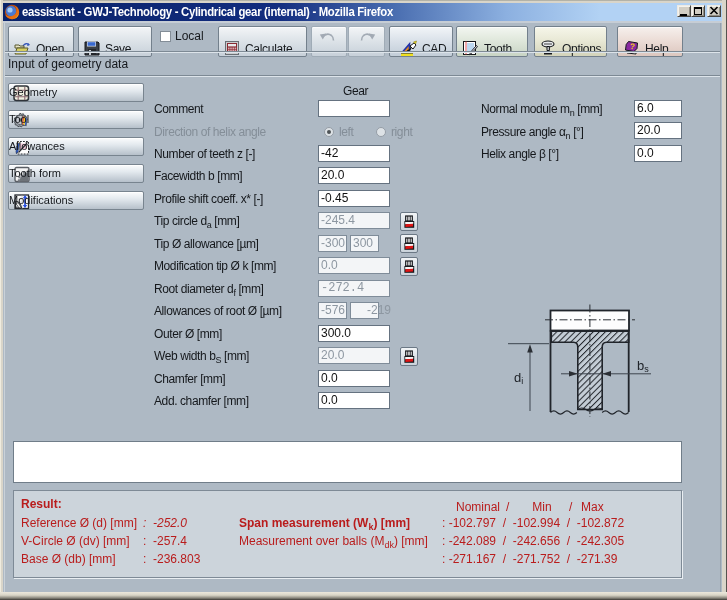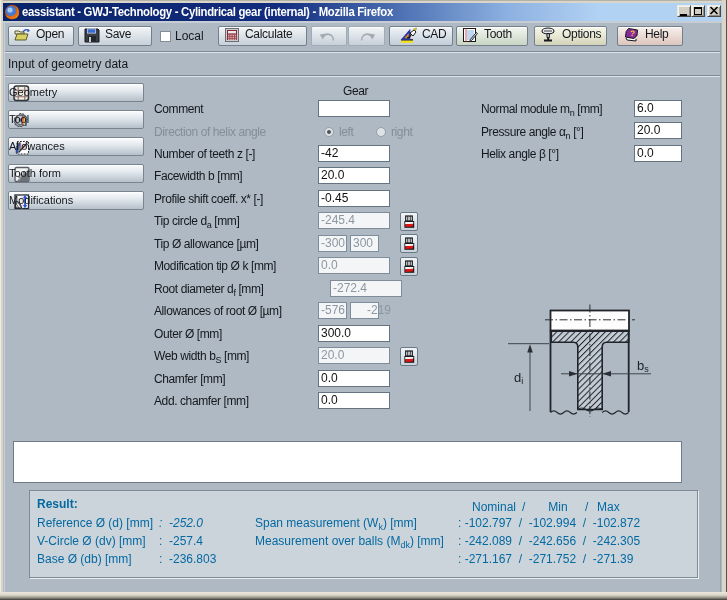--- a/index.html
+++ b/index.html
@@ -9,39 +9,39 @@
 
 #frameTop { left:0; top:0; width:727px; height:3px; background:#d9d5c9; border-top:1px solid #b2b2a8; }
 #frameL { left:0; top:0; width:3px; height:593px; background:#d9d5c9; border-left:1px solid #efecdf; }
 #frameR { left:722px; top:0; width:5px; height:593px; background:#d9d5c9; border-right:1px solid #55534d; }
 #frameB { left:0; top:592px; width:727px; height:8px; background:linear-gradient(#ece8dc, #d8d4c6 40%, #8a877d 75%, #3a3833); }
 
 #title { left:3px; top:3px; width:719px; height:18px; background:linear-gradient(to right,#0a246a,#122c7e 38%,#4c70b2 55%,#8cb0e0 70%,#b2d2f4 83%); color:#fff; font-size:12px; font-weight:bold; letter-spacing:-0.35px; line-height:18px; }
 #titletext { left:19px; top:0px; white-space:nowrap; transform:scaleX(0.91); transform-origin:0 50%; font-size:12.5px; }
 .wbtn { overflow:hidden; top:5px; width:14px; height:12px; background:#d2cec4; border:1px solid; border-color:#eceae4 #4a4844 #4a4844 #eceae4; box-shadow:inset 1px 1px 0 #f4f2ec, inset -1px -1px 0 #908d84; }
 
-.tb { top:26px; height:20px; border:1px solid #73808c; border-radius:2px; display:flex; align-items:flex-start; font-size:12px; letter-spacing:-0.3px; color:#15181c; background:linear-gradient(#f3f5f7,#dee4e9 45%,#c7d0d9); box-shadow:inset 0 1px 0 rgba(255,255,255,.75); }
+.tb { top:26px; height:31px; border:1px solid #73808c; border-radius:2px; display:flex; align-items:flex-end; font-size:12px; letter-spacing:-0.3px; color:#15181c; background:linear-gradient(#f3f5f7,#dee4e9 45%,#c7d0d9); box-shadow:inset 0 1px 0 rgba(255,255,255,.75); }
 .tb .ic { margin:0 5px 0 5px; }
 
 .groove { height:2px; border-top:1px solid #7d8994; border-bottom:1px solid #dde4ea; }
 
 .sb { left:8px; width:136px; height:19px; border:1px solid #78848f; border-radius:2px; background:linear-gradient(#fbfcfd,#e3e9ee 40%,#b6c0ca); box-shadow:inset 0 1px 0 #fff; font-size:11px; color:#15181c; }
 .sb .lbl { position:absolute; left:0; right:0; top:2px; }
 .sb svg { position:absolute; left:4px; top:1px; }
 
 .flabel { font-size:12px; letter-spacing:-0.4px; color:#15181c; white-space:nowrap; }
 .gray { color:#848e98; }
 sub { font-size:9px; }
 .inp { width:72px; height:17px; border:1px solid #657280; background:#fff; font-size:12px; color:#111; padding:0 2px 0 2px; line-height:15px; white-space:nowrap; }
 .dis { color:#8d97a1; background:#f3f5f7; border-color:#7f8c99; }
 .inps { width:29px; }
 .lock { overflow:hidden; width:18px; height:19px; border:1px solid #6b7885; border-radius:2px; background:linear-gradient(#f2f5f7,#c9d2da); }
 
 #whitebox { left:13px; top:441px; width:669px; height:42px; background:#fff; border:1px solid #707d89; }
-#result { left:13px; top:490px; width:669px; height:88px; background:#ccd4db; border:1px solid #7e8a96; box-shadow:1px 1px 0 #e9eef2; font-size:12px; color:#0369a1;margin-left:16px; }
+#result { left:13px; top:490px; width:669px; height:88px; background:#ccd4db; border:1px solid #7e8a96; box-shadow:1px 1px 0 #e9eef2; font-size:12px; color:#b91c1c; }
 .r { position:absolute; white-space:nowrap; }
 </style>
 </head>
 <body>
 <div id="main" class="abs" style="left:4px;top:22px;width:718px;height:570px;"></div>
 <div id="frameTop" class="abs"></div>
 <div class="abs" style="left:3px;top:21px;width:719px;height:2px;background:#c6cdd5;"></div>
 <div class="abs" style="left:4px;top:23px;width:1px;height:569px;background:#c9d1d8;"></div>
 <div class="abs" style="left:720px;top:23px;width:1px;height:569px;background:#95a1ac;"></div>
 <div id="frameL" class="abs"></div>
@@ -274,21 +274,21 @@
 <div class="lock abs" style="left:400px;top:257px;">
     <svg width="16" height="17" viewBox="0 0 16 17" style="position:absolute;left:0px;top:0px;">
 <rect x="4.7" y="3" width="6.6" height="5" fill="#ffffff" stroke="#17191d" stroke-width="1.2"></rect>
 <path d="M6.8 3 V8 M9.2 3 V8" stroke="#17191d" stroke-width="1"></path>
 <rect x="3.4" y="8" width="9.8" height="6.8" fill="#17191d"></rect>
 <polygon points="4.2,9 12.4,9 12.1,10.9 4.2,11.3" fill="#f6f6f6"></polygon>
 <polygon points="4.4,11.2 12,10.8 12,13.6 4.4,14.1" fill="#e01414"></polygon>
 </svg>
   </div>
 <div class="abs flabel" style="left:154px;top:282px;">Root diameter d<sub>f</sub> [mm]</div>
-<div class="inp dis abs" style="left:330px;top:280px;">-272.4</div>
+<div class="inp dis abs" style="left:318px;top:280px;font-family:Liberation Mono, monospace;">-272.4</div>
 <div class="abs flabel" style="left:154px;top:304px;">Allowances of root Ø [µm]</div>
 <div class="inp dis inps abs" style="left:318px;top:302px;">-576</div>
 <div class="inp dis inps abs" style="left:350px;top:302px;padding-left:16px;">-219</div>
 <div class="abs flabel" style="left:154px;top:327px;">Outer Ø [mm]</div>
 <div class="inp abs" style="left:318px;top:325px;">300.0</div>
 <div class="abs flabel" style="left:154px;top:349px;">Web width b<sub>S</sub> [mm]</div>
 <div class="inp dis abs" style="left:318px;top:347px;">20.0</div>
 <div class="lock abs" style="left:400px;top:347px;">
     <svg width="16" height="17" viewBox="0 0 16 17" style="position:absolute;left:0px;top:0px;">
 <rect x="4.7" y="3" width="6.6" height="5" fill="#ffffff" stroke="#17191d" stroke-width="1.2"></rect>
@@ -336,21 +336,21 @@
 </svg>
 <div id="whitebox" class="abs"></div>
 <div id="result" class="abs">
  <div class="r" style="left:7px;top:6px;font-weight:bold;">Result:</div>
  <div class="r" style="left:7px;top:25px;">Reference Ø (d) [mm]</div>
  <div class="r" style="left:129px;top:25px;font-style:italic;">:&nbsp; -252.0</div>
  <div class="r" style="left:7px;top:43px;">V-Circle Ø (dv) [mm]</div>
  <div class="r" style="left:129px;top:43px;">:&nbsp; -257.4</div>
  <div class="r" style="left:7px;top:61px;">Base Ø (db) [mm]</div>
  <div class="r" style="left:129px;top:61px;">:&nbsp; -236.803</div>
- <div class="r" style="left:225px;top:25px;">Span measurement (W<sub>k</sub>) [mm]</div>
+ <div class="r" style="left:225px;top:25px;font-weight:bold;">Span measurement (W<sub>k</sub>) [mm]</div>
  <div class="r" style="left:225px;top:43px;">Measurement over balls (M<sub>dk</sub>) [mm]</div>
  <div class="r" style="left:441px;top:9px;width:46px;text-align:center;">Nominal</div>
  <div class="r" style="left:492px;top:9px;">/</div>
  <div class="r" style="left:504px;top:9px;width:48px;text-align:center;">Min</div>
  <div class="r" style="left:555px;top:9px;">/</div>
  <div class="r" style="left:567px;top:9px;width:48px;">Max</div>
  <div class="r" style="left:428px;top:25px;">:&nbsp;-102.797&nbsp;&nbsp;/&nbsp;&nbsp;-102.994&nbsp;&nbsp;/&nbsp;&nbsp;-102.872</div>
  <div class="r" style="left:428px;top:43px;">:&nbsp;-242.089&nbsp;&nbsp;/&nbsp;&nbsp;-242.656&nbsp;&nbsp;/&nbsp;&nbsp;-242.305</div>
  <div class="r" style="left:428px;top:61px;">:&nbsp;-271.167&nbsp;&nbsp;/&nbsp;&nbsp;-271.752&nbsp;&nbsp;/&nbsp;&nbsp;-271.39</div>
 </div>

